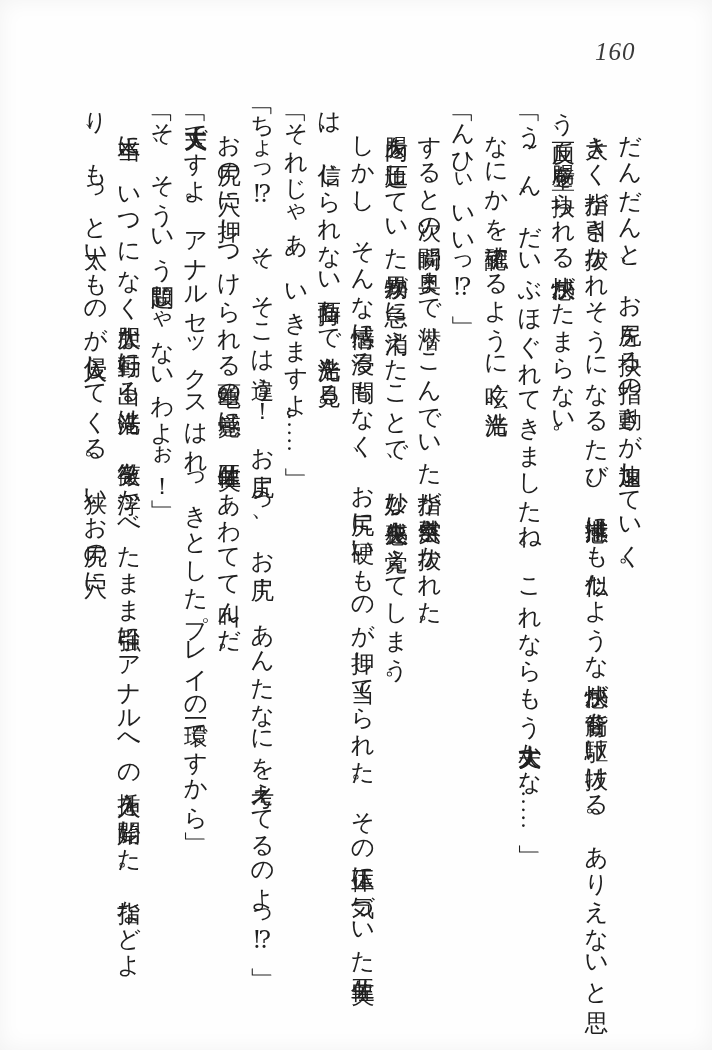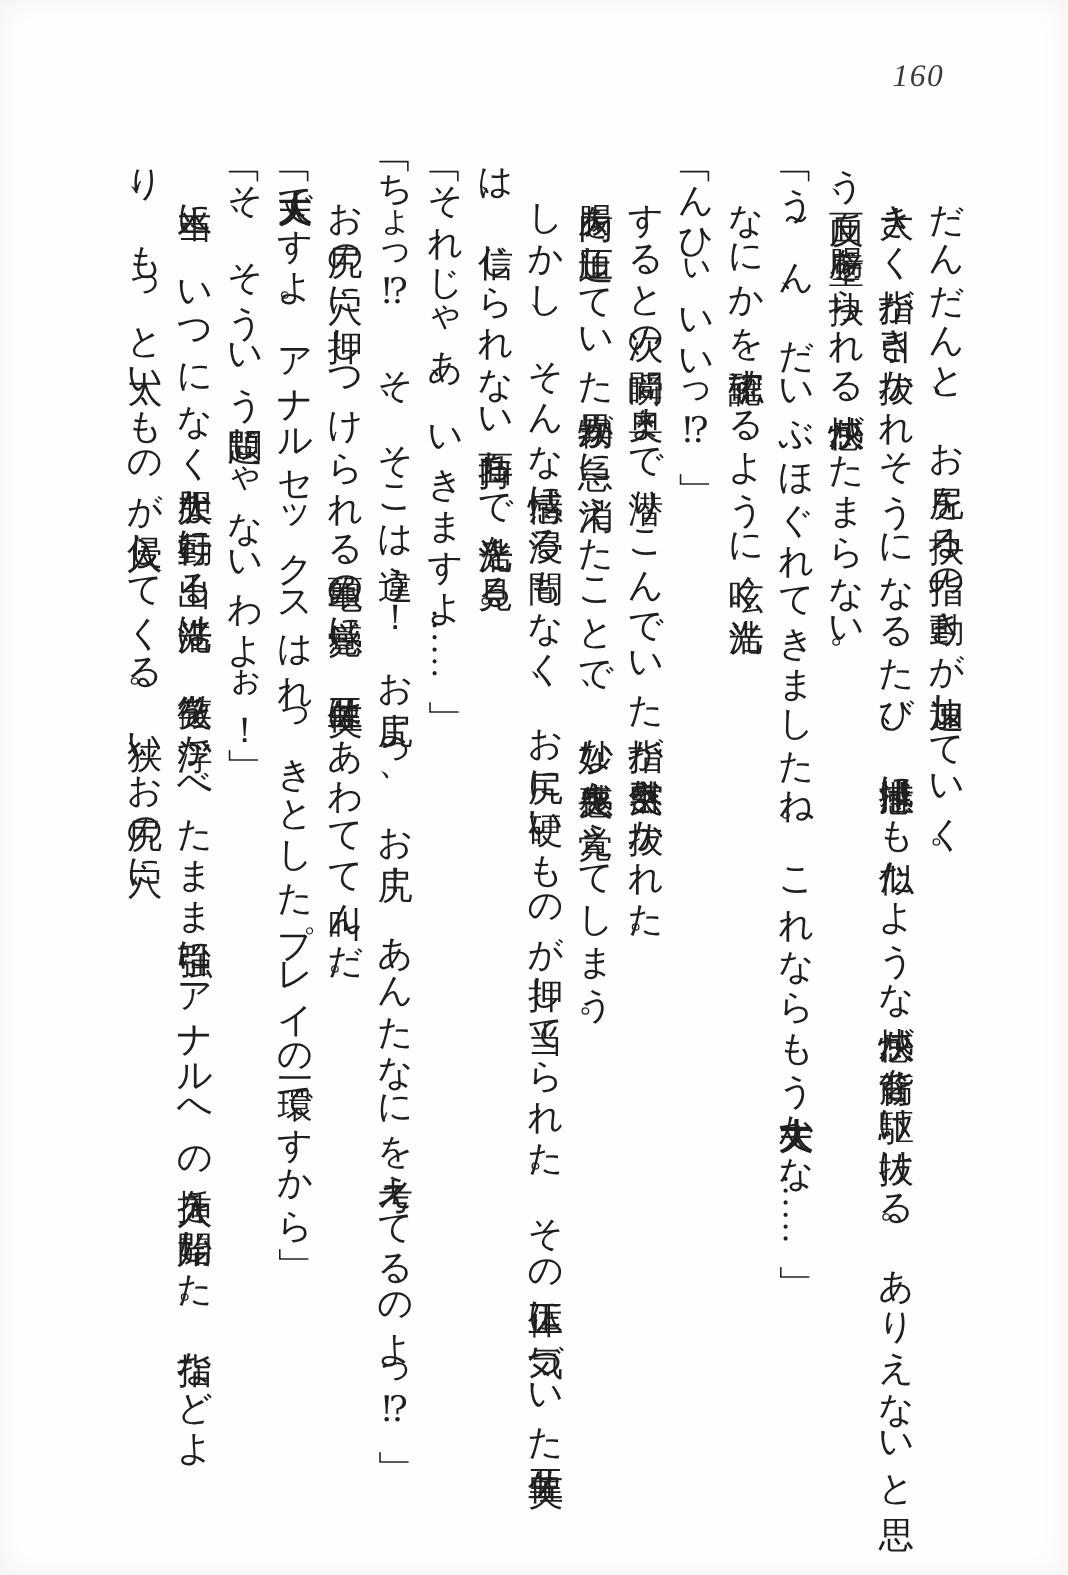--- a/index.html
+++ b/index.html
@@ -13,21 +13,21 @@
     height: 1050px;
     background: #fefefe;
     overflow: hidden;
     box-shadow: inset 0 0 22px rgba(0,0,0,0.05);
     font-family: "Liberation Serif", "DejaVu Serif", serif;
   }
   .page-number {
     position: absolute;
     top: 38px;
     left: 595px;
-    font-size: 21px;
+    font-size: 25px;
     font-style: italic;
     letter-spacing: 1px;
     color: #3a3a3a;
   }
   .page-text {
     position: absolute;
     top: 95px;
     right: 66px;
     height: 915px;
     writing-mode: vertical-rl;

